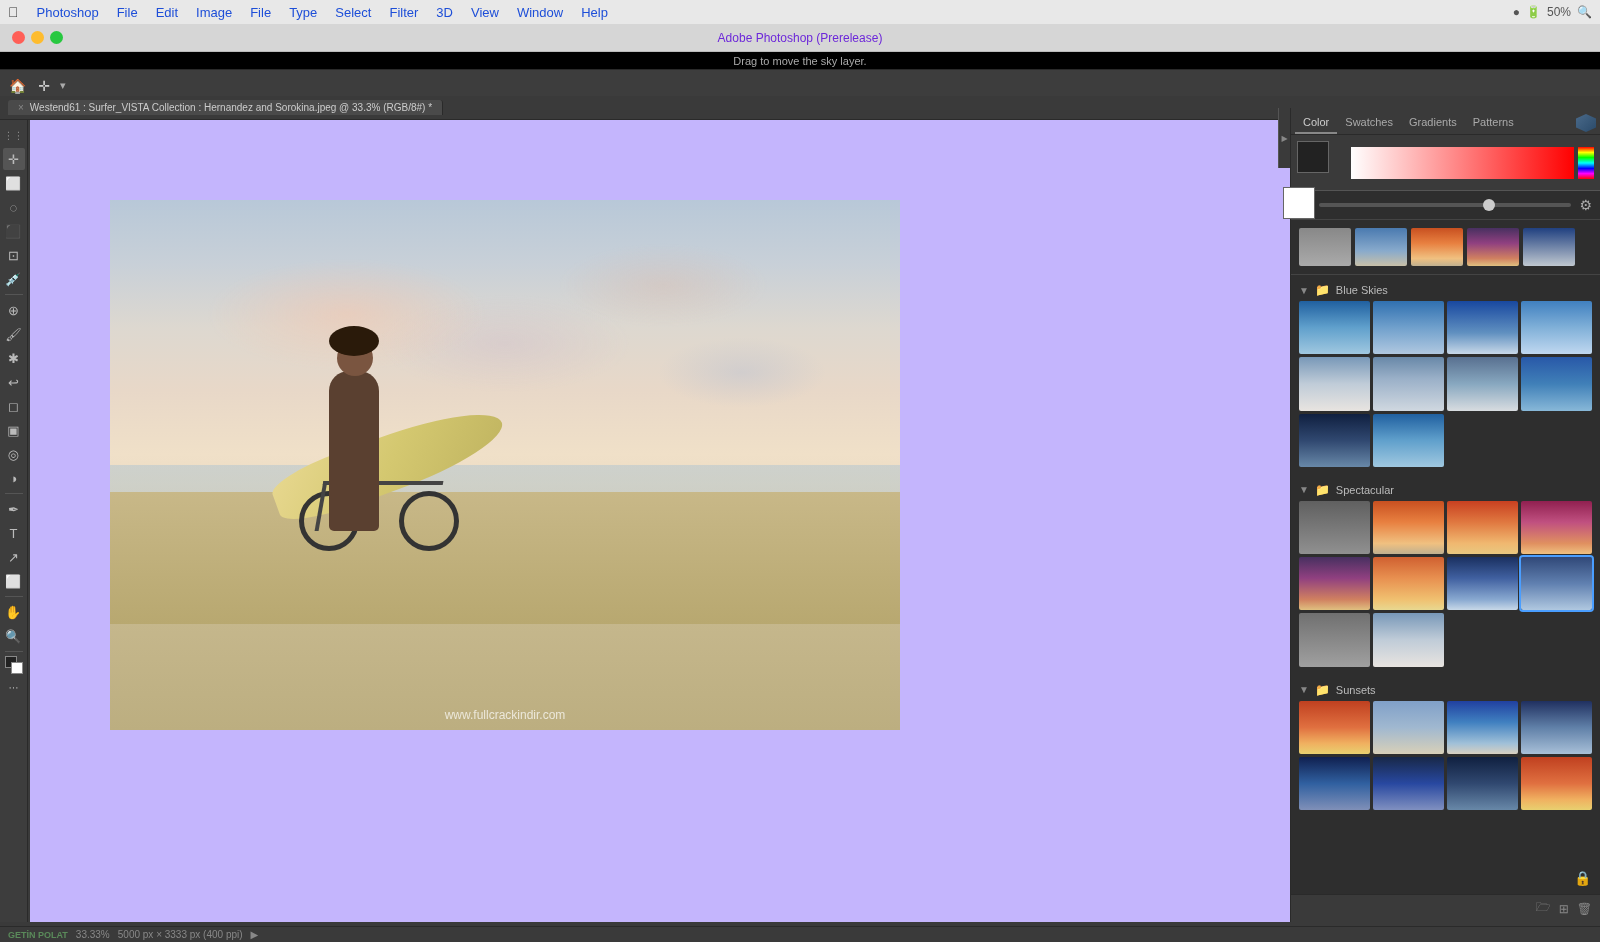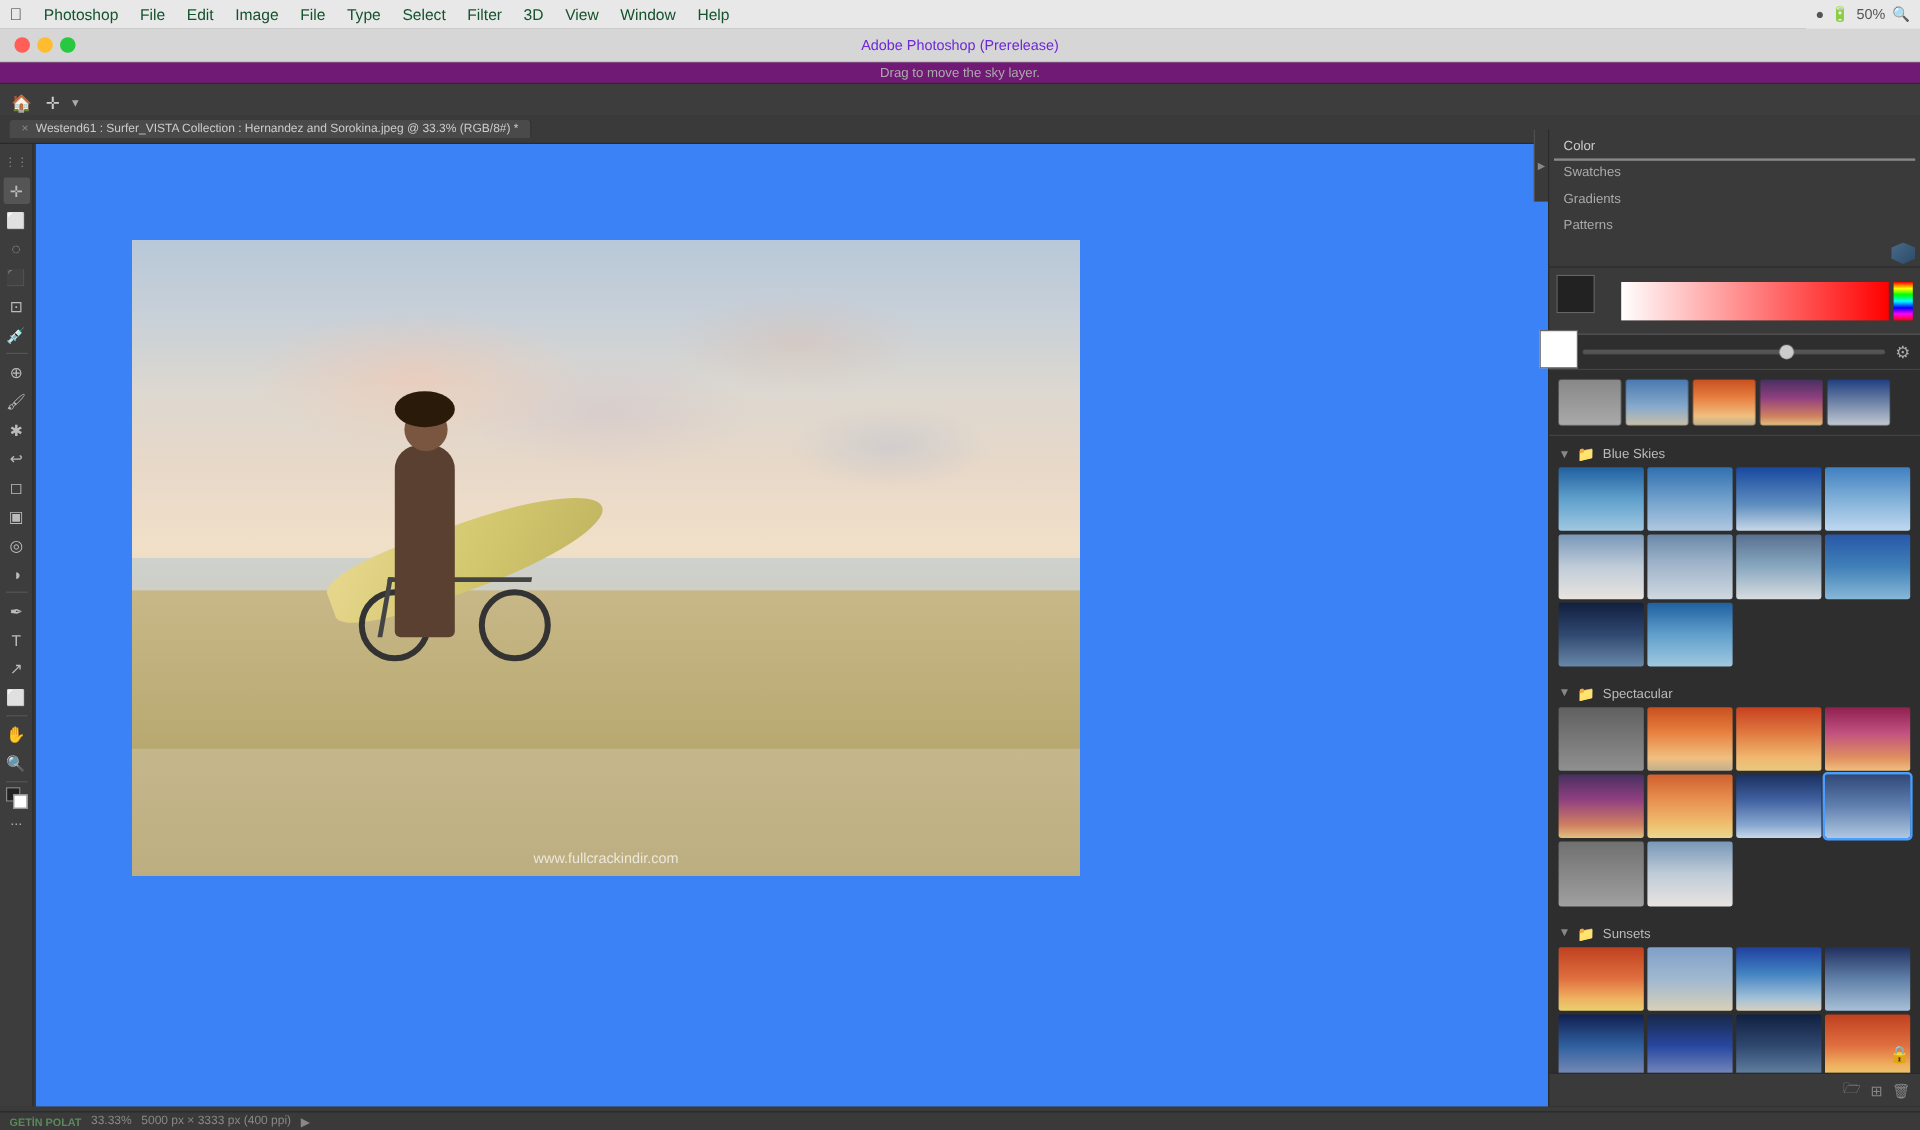--- a/index.html
+++ b/index.html
@@ -27,21 +27,21 @@
       z-index: 100;
     }
     .apple-logo {
       font-size: 14px;
       margin-right: 8px;
       color: #333;
     }
     .menu-item {
       padding: 2px 8px;
       font-size: 13px;
-      color: #14532d;
+      color: #1d4ed8;
       cursor: pointer;
       border-radius: 3px;
     }
 
     
     #title-bar {
       position: absolute;
       top: 24px; left: 0; right: 0;
       height: 28px;
       background: #d6d6d6;
@@ -134,21 +134,21 @@
     .tool-btn.active { background: #555; }
     .tool-separator {
       width: 18px; height: 1px; background: #555; margin: 2px 0;
     }
 
     
     #canvas-area {
       position: absolute;
       top: 108px; left: 28px; right: 0;
       bottom: 20px;
-      background: #3b82f6;
+      background: #c4b5fd;
       overflow: hidden;
     }
 
     
     #main-image-container {
       position: absolute;
       top: 80px; left: 80px;
       width: 790px; height: 530px;
     }
     #main-image {
@@ -311,21 +311,20 @@
       display: flex;
       flex-direction: column;
     }
 
     
     #panel-tabs {
       display: flex;
       background: #3a3a3a;
       border-bottom: 1px solid #2a2a2a;
       padding: 4px 4px 0;
-      flex-direction: column;
     }
     .panel-tab {
       padding: 4px 8px;
       font-size: 11px;
       color: #aaa;
       cursor: pointer;
       border-bottom: 2px solid transparent;
     }
     .panel-tab.active {
       color: #ccc;
@@ -578,21 +577,21 @@
 
 <div id="title-bar">
   <div class="traffic-lights">
     <div class="tl tl-red"></div>
     <div class="tl tl-yellow"></div>
     <div class="tl tl-green"></div>
   </div>
   <span class="title-text">Adobe Photoshop (Prerelease)</span>
 </div>
 
-<div style="position:absolute;top:52px;left:0;right:0;height:18px;background:#701a75;display:flex;align-items:center;justify-content:center;border-bottom:1px solid #2a2a2a;">
+<div style="position:absolute;top:52px;left:0;right:0;height:18px;background:#000000;display:flex;align-items:center;justify-content:center;border-bottom:1px solid #2a2a2a;">
   <span style="font-size:11px;color:#aaa;">Drag to move the sky layer.</span>
 </div>
 
 <div id="top-toolbar" style="top:70px;">
   <span class="toolbar-icon">🏠</span>
   <span class="toolbar-icon">✛</span>
   <span class="toolbar-label">▾</span>
 </div>
 
 <div id="tab-bar" style="top:96px;">

